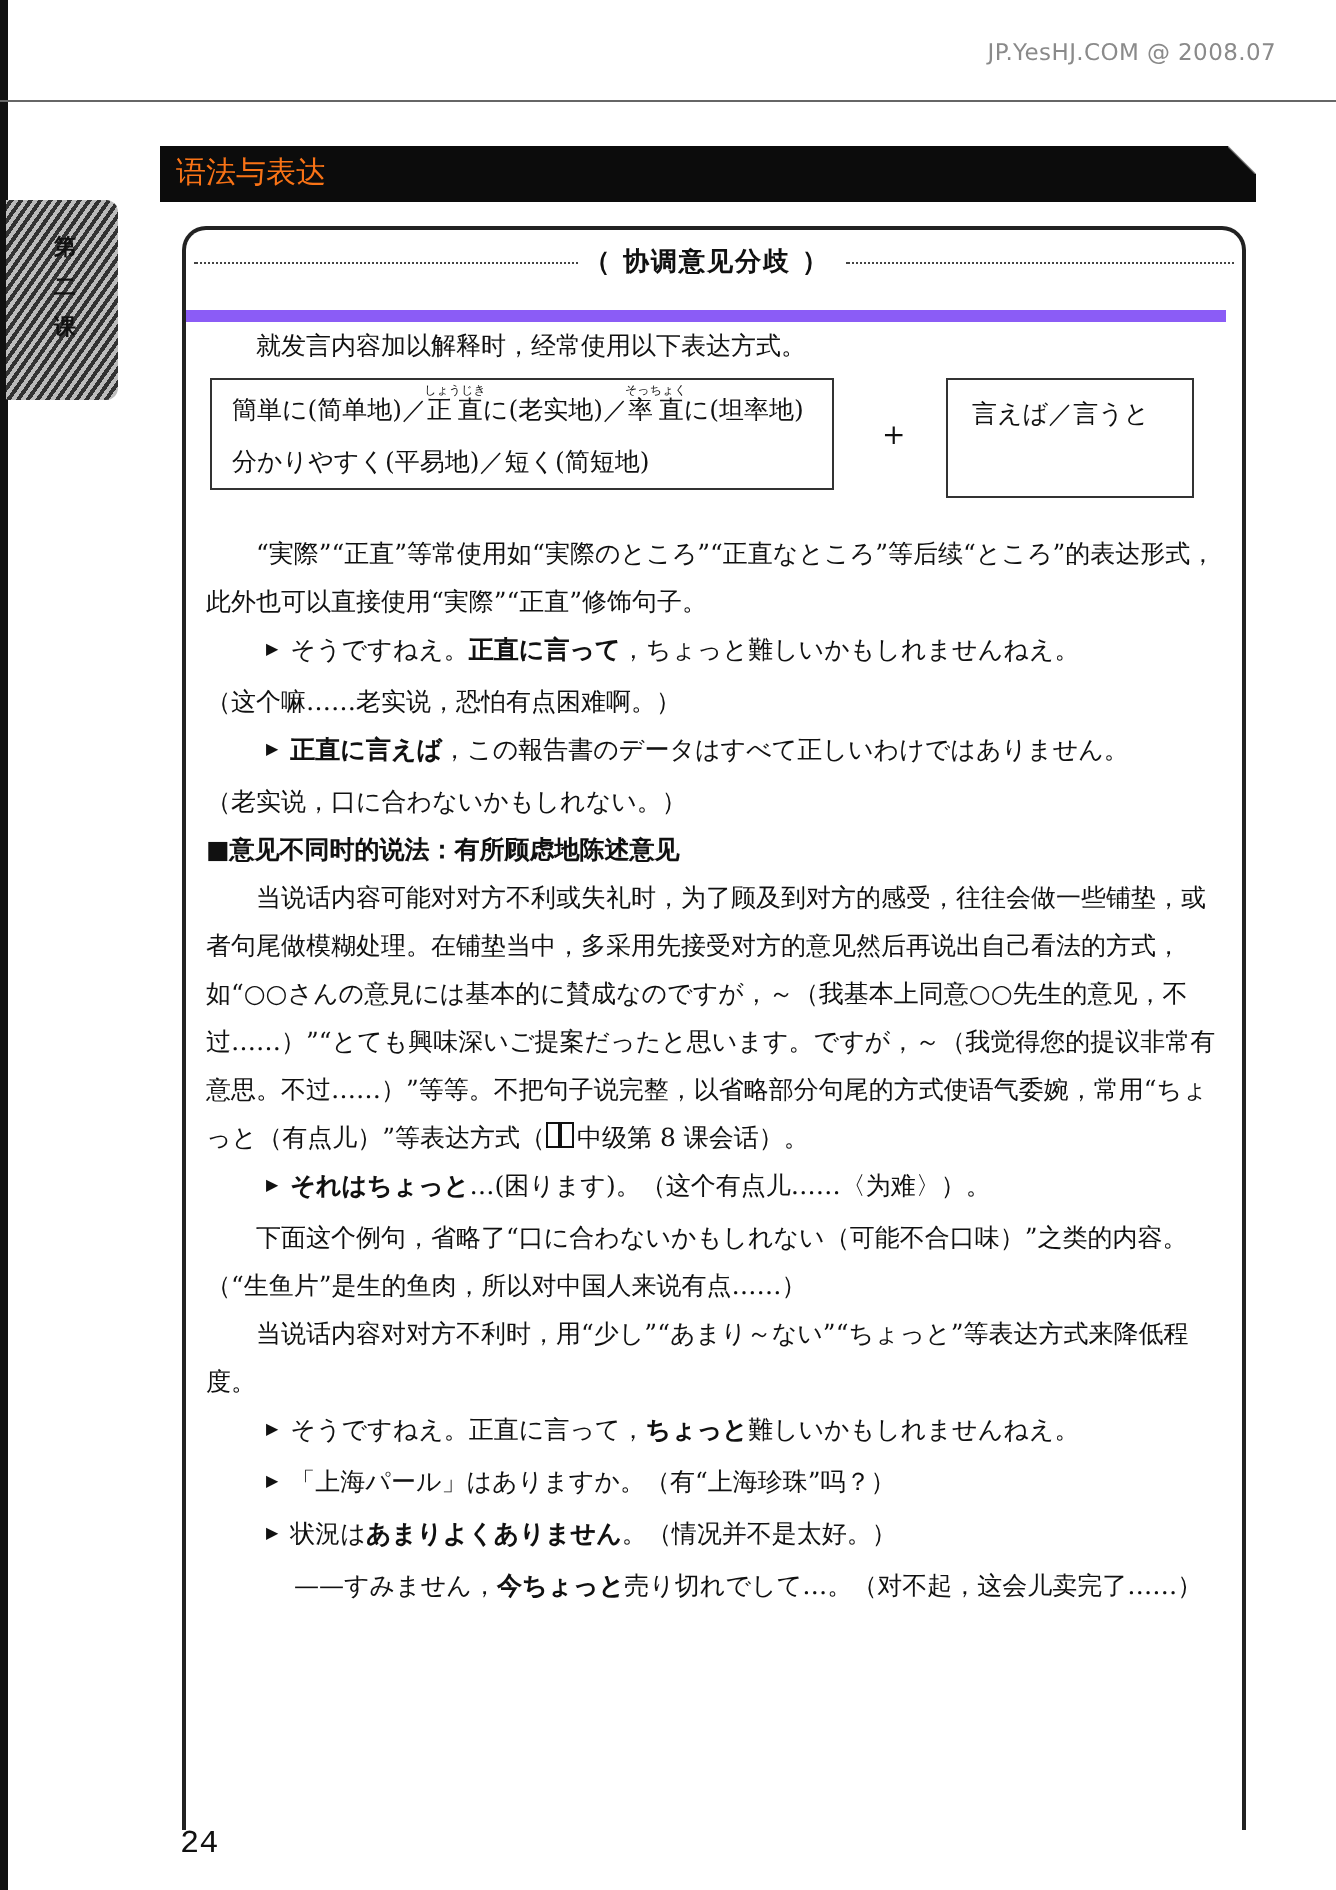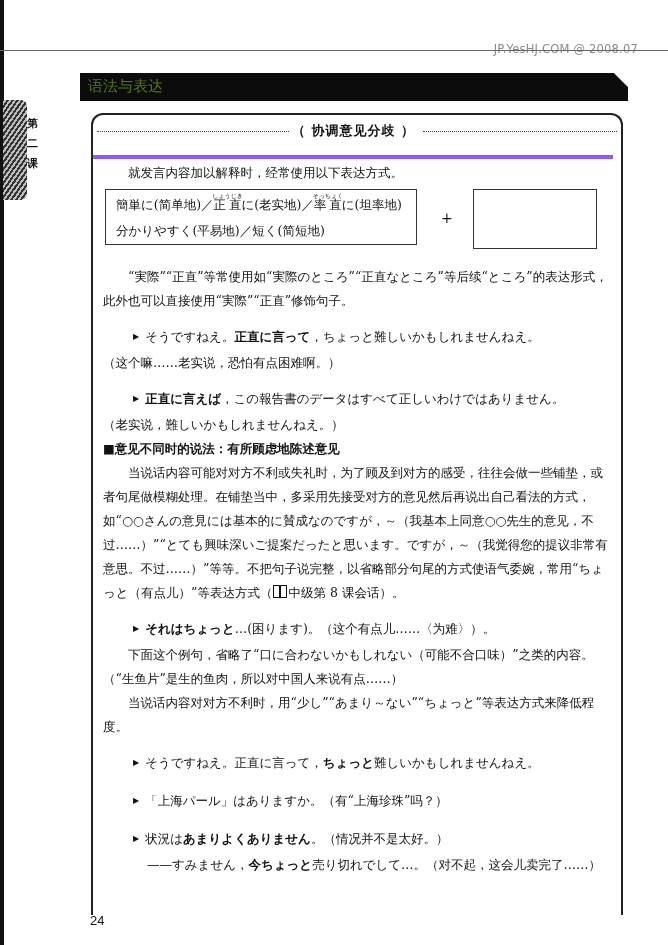--- a/index.html
+++ b/index.html
@@ -3,53 +3,53 @@
 <meta charset="utf-8">
 <style>
   html, body { margin:0; padding:0; }
   body {
     width:668px; height:945px; position:relative; overflow:hidden;
     background:#ffffff; color:#111;
     font-family: "DejaVu Serif", "Liberation Serif", serif;
     font-size:12.5px;
   }
   .left-bar { position:absolute; left:0; top:0; width:4px; height:945px; background:#111; }
-  .watermark { position:absolute; right:30px; top:19px; font-family:"DejaVu Sans", sans-serif; font-size:11.5px; color:#8a8a8a; letter-spacing:0.2px;margin-top:23px; }
+  .watermark { position:absolute; right:30px; top:19px; font-family:"DejaVu Sans", sans-serif; font-size:11.5px; color:#8a8a8a; letter-spacing:0.2px; }
   .top-rule { position:absolute; left:0; top:50px; width:668px; height:1px; background:#666; }
   .side-tab {
-    position:absolute; left:3px; top:100px; width:24px; height:100px;
+    position:absolute; left:3px; top:100px; width:56px; height:100px;
     border-radius:0 6px 6px 0;
     background: repeating-linear-gradient(-55deg,#333 0 2px,#bdbdbd 2px 4px);
   }
   .side-tab span { position:absolute; left:24px; top:14px; width:12px; font-size:11px; font-weight:bold; color:#111; line-height:20px; }
   .section-bar {
     position:absolute; left:80px; top:73px; width:548px; height:28px; background:#0c0c0c;
   }
-  .section-bar .title { position:absolute; left:8px; top:4px; color:#4d7c0f; font-family:"DejaVu Sans", sans-serif; font-size:15px; }
+  .section-bar .title { position:absolute; left:8px; top:4px; color:#f97316; font-family:"DejaVu Sans", sans-serif; font-size:15px; }
   .section-bar .fold2 { position:absolute; right:0; top:0; width:14px; height:14px; background:linear-gradient(225deg,#fff 48%,#999 50%,#0c0c0c 54%); }
   .panel {
     position:absolute; left:91px; top:113px; width:528px; height:800px;
     border:2px solid #222; border-bottom:none; border-radius:12px 12px 0 0;
   }
-  .panel-head { position:absolute; left:0; top:0; width:520px; height:40px; border-bottom:4px solid #8b5cf6; }
+  .panel-head { position:absolute; left:0; top:0; width:520px; height:40px; border-bottom:6px solid #8b5cf6; }
   .panel-head .dots { position:absolute; top:16px; height:0; border-top:1px dotted #444; }
   .panel-head .topic { position:absolute; left:199px; top:7px; font-family:"DejaVu Sans", sans-serif; font-weight:bold; font-size:13px; letter-spacing:1px; }
   .content { position:absolute; left:10px; top:46px; width:510px; line-height:24px; }
   .h { font-family:"DejaVu Sans", sans-serif; font-weight:bold; font-size:12.5px; }
   .p { text-indent:2em; }
-  .ex { padding-left:30px;margin-top:12px; }
+  .ex { padding-left:30px; }
   .ex::before { content:"\25B6"; font-size:8px; margin-right:6px; position:relative; top:-2px; }
   .tr { text-align:left; padding-right:6px; }
   .b { font-weight:bold; font-family:"DejaVu Sans", sans-serif; }
   ruby rt { font-size:6px; }
   .boxes { position:relative; height:62px; margin:4px 0 14px 0; }
   .box1 { position:absolute; left:2px; top:0; width:312px; height:56px; border:1px solid #333; padding:2px 10px; line-height:26px; box-sizing:border-box; }
   .plus { position:absolute; left:338px; top:17px; font-size:14px; }
   .box2 { position:absolute; left:370px; top:0; width:124px; height:60px; border:1px solid #333; padding:4px 12px; line-height:26px; box-sizing:border-box; }
-  .page-num { position:absolute; left:90px; top:913px; font-family:Liberation Sans, sans-serif; font-size:13px; }
+  .page-num { position:absolute; left:90px; top:913px; font-family:Liberation Mono, monospace; font-size:16px; }
   .book-icon { display:inline-block; width:12px; height:11px; border:1.5px solid #111; position:relative; top:1px; margin:0 1px; }
   .book-icon::after { content:""; position:absolute; left:5px; top:0; width:1.5px; height:11px; background:#111; }
 </style>
 </head>
 <body>
 
 <div class="left-bar"></div>
 <div class="watermark">JP.YesHJ.COM @ 2008.07</div>
 <div class="top-rule"></div>
 
@@ -72,29 +72,30 @@
   <div class="content">
     <div class="p">就发言内容加以解释时，经常使用以下表达方式。</div>
 
     <div class="boxes">
       <div class="box1">
         <div><span>簡単に(简单地)／</span><ruby><span>正直</span><rt>しょうじき</rt></ruby><span>に(老实地)／</span><ruby><span>率直</span><rt>そっちょく</rt></ruby><span>に(坦率地)</span></div>
         <div>分かりやすく(平易地)／短く(简短地)</div>
       </div>
       <div class="plus">+</div>
       <div class="box2">
+        <div>言えば／言うと</div>
       </div>
     </div>
 
     <div class="p">“実際”“正直”等常使用如“実際のところ”“正直なところ”等后续“ところ”的表达形式，此外也可以直接使用“実際”“正直”修饰句子。</div>
 
     <div class="ex"><span>そうですねえ。</span><span class="b">正直に言って</span><span>，ちょっと難しいかもしれませんねえ。</span></div>
     <div class="tr">（这个嘛……老实说，恐怕有点困难啊。）</div>
     <div class="ex"><span></span><span class="b">正直に言えば</span><span>，この報告書のデータはすべて正しいわけではありません。</span></div>
-    <div class="tr">（老实说，難しいかもしれませんねえ。）</div>
+    <div class="tr">（老实说，口に合わないかもしれない。）</div>
 
     <div class="h">■意见不同时的说法：有所顾虑地陈述意见</div>
     <div class="p"><span>当说话内容可能对对方不利或失礼时，为了顾及到对方的感受，往往会做一些铺垫，或者句尾做模糊处理。在铺垫当中，多采用先接受对方的意见然后再说出自己看法的方式，如“○○さんの意見には基本的に賛成なのですが，～（我基本上同意○○先生的意见，不过……）”“とても興味深いご提案だったと思います。ですが，～（我觉得您的提议非常有意思。不过……）”等等。不把句子说完整，以省略部分句尾的方式使语气委婉，常用“ちょっと（有点儿）”等表达方式（</span><span class="book-icon"></span><span>中级第 8 课会话）。</span></div>
     <div class="ex"><span class="b">それはちょっと</span><span>…(困ります)。（这个有点儿……〈为难〉）。</span></div>
     <div class="p">下面这个例句，省略了“口に合わないかもしれない（可能不合口味）”之类的内容。</div>
     <div class="tr">（“生鱼片”是生的鱼肉，所以对中国人来说有点……）</div>
     <div class="p">当说话内容对对方不利时，用“少し”“あまり～ない”“ちょっと”等表达方式来降低程度。</div>
     <div class="ex"><span>そうですねえ。正直に言って，</span><span class="b">ちょっと</span><span>難しいかもしれませんねえ。</span></div>
     <div class="ex">「上海パール」はありますか。（有“上海珍珠”吗？）</div>
     <div class="ex"><span>状況は</span><span class="b">あまりよくありません</span><span>。（情况并不是太好。）</span></div>

